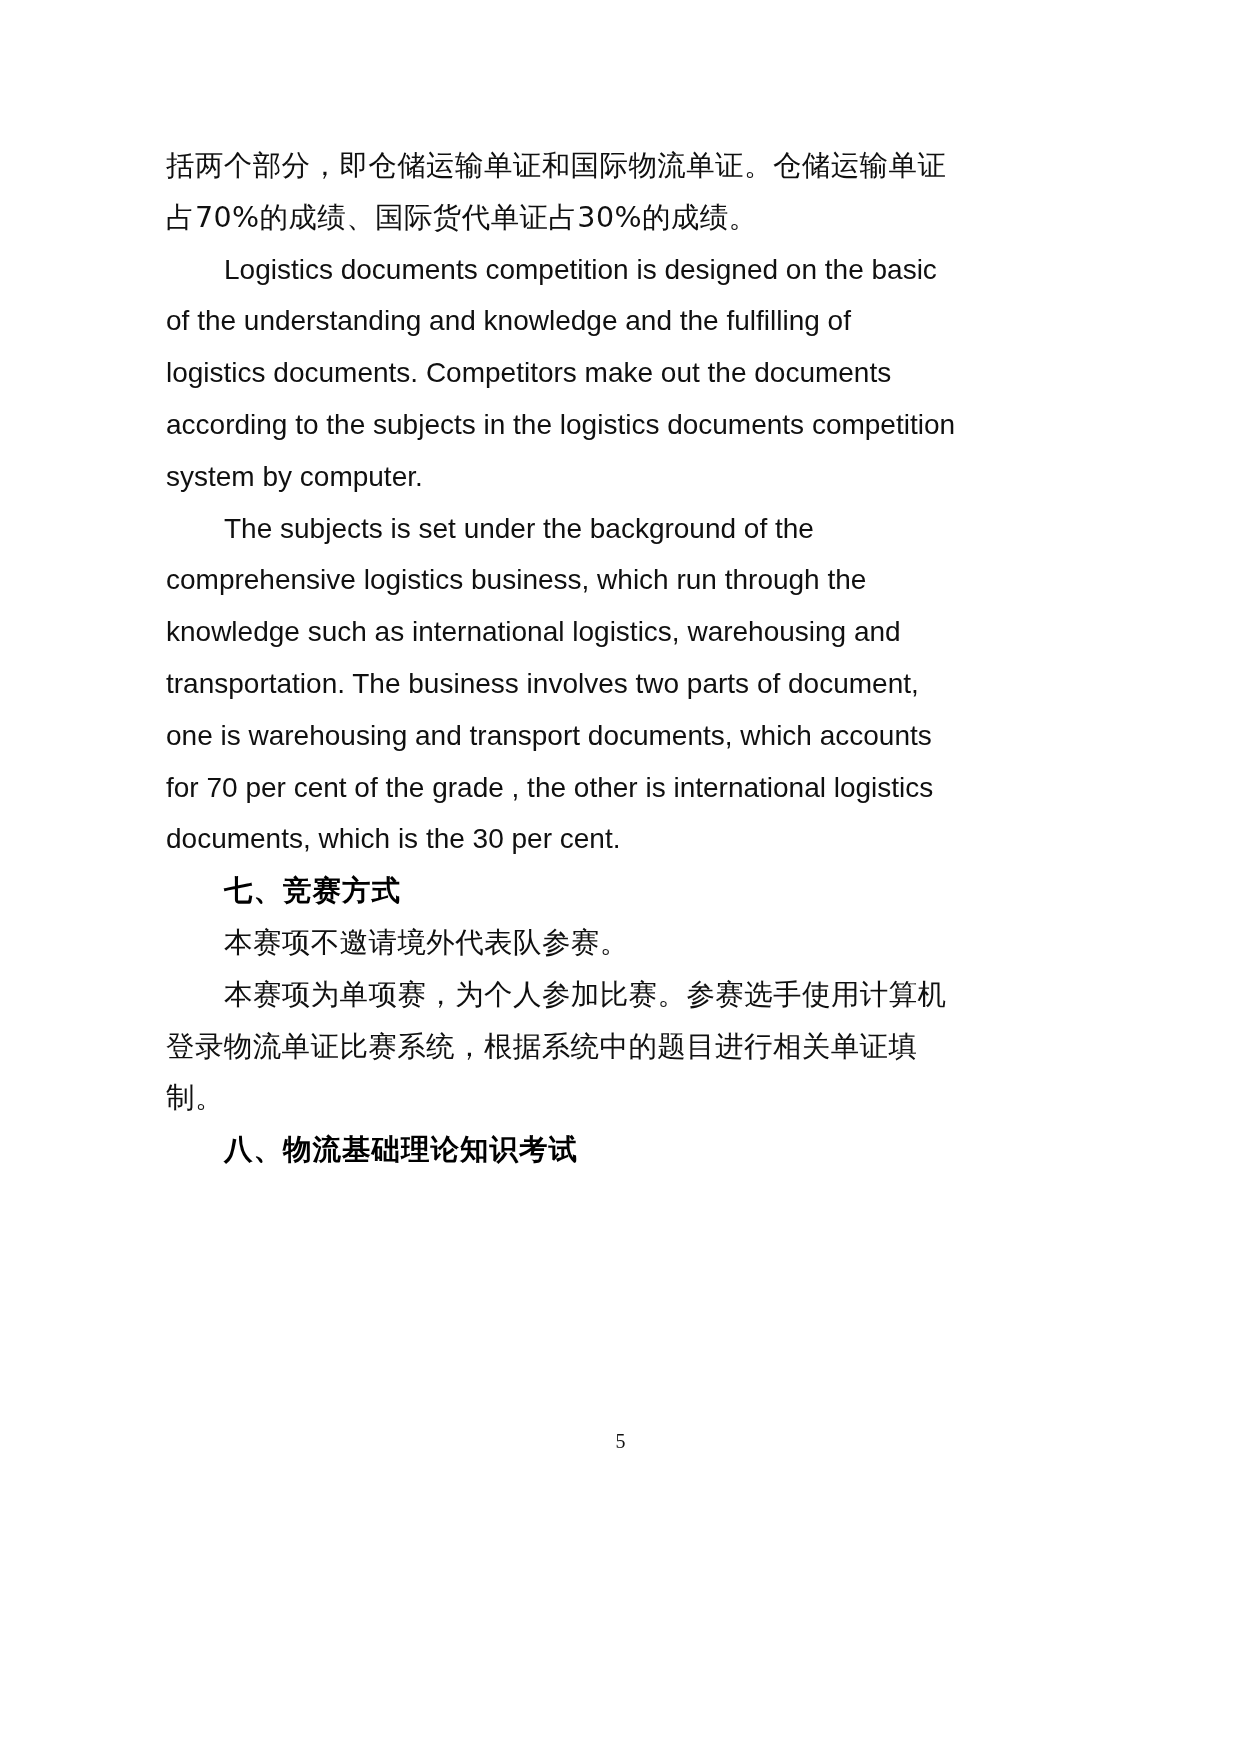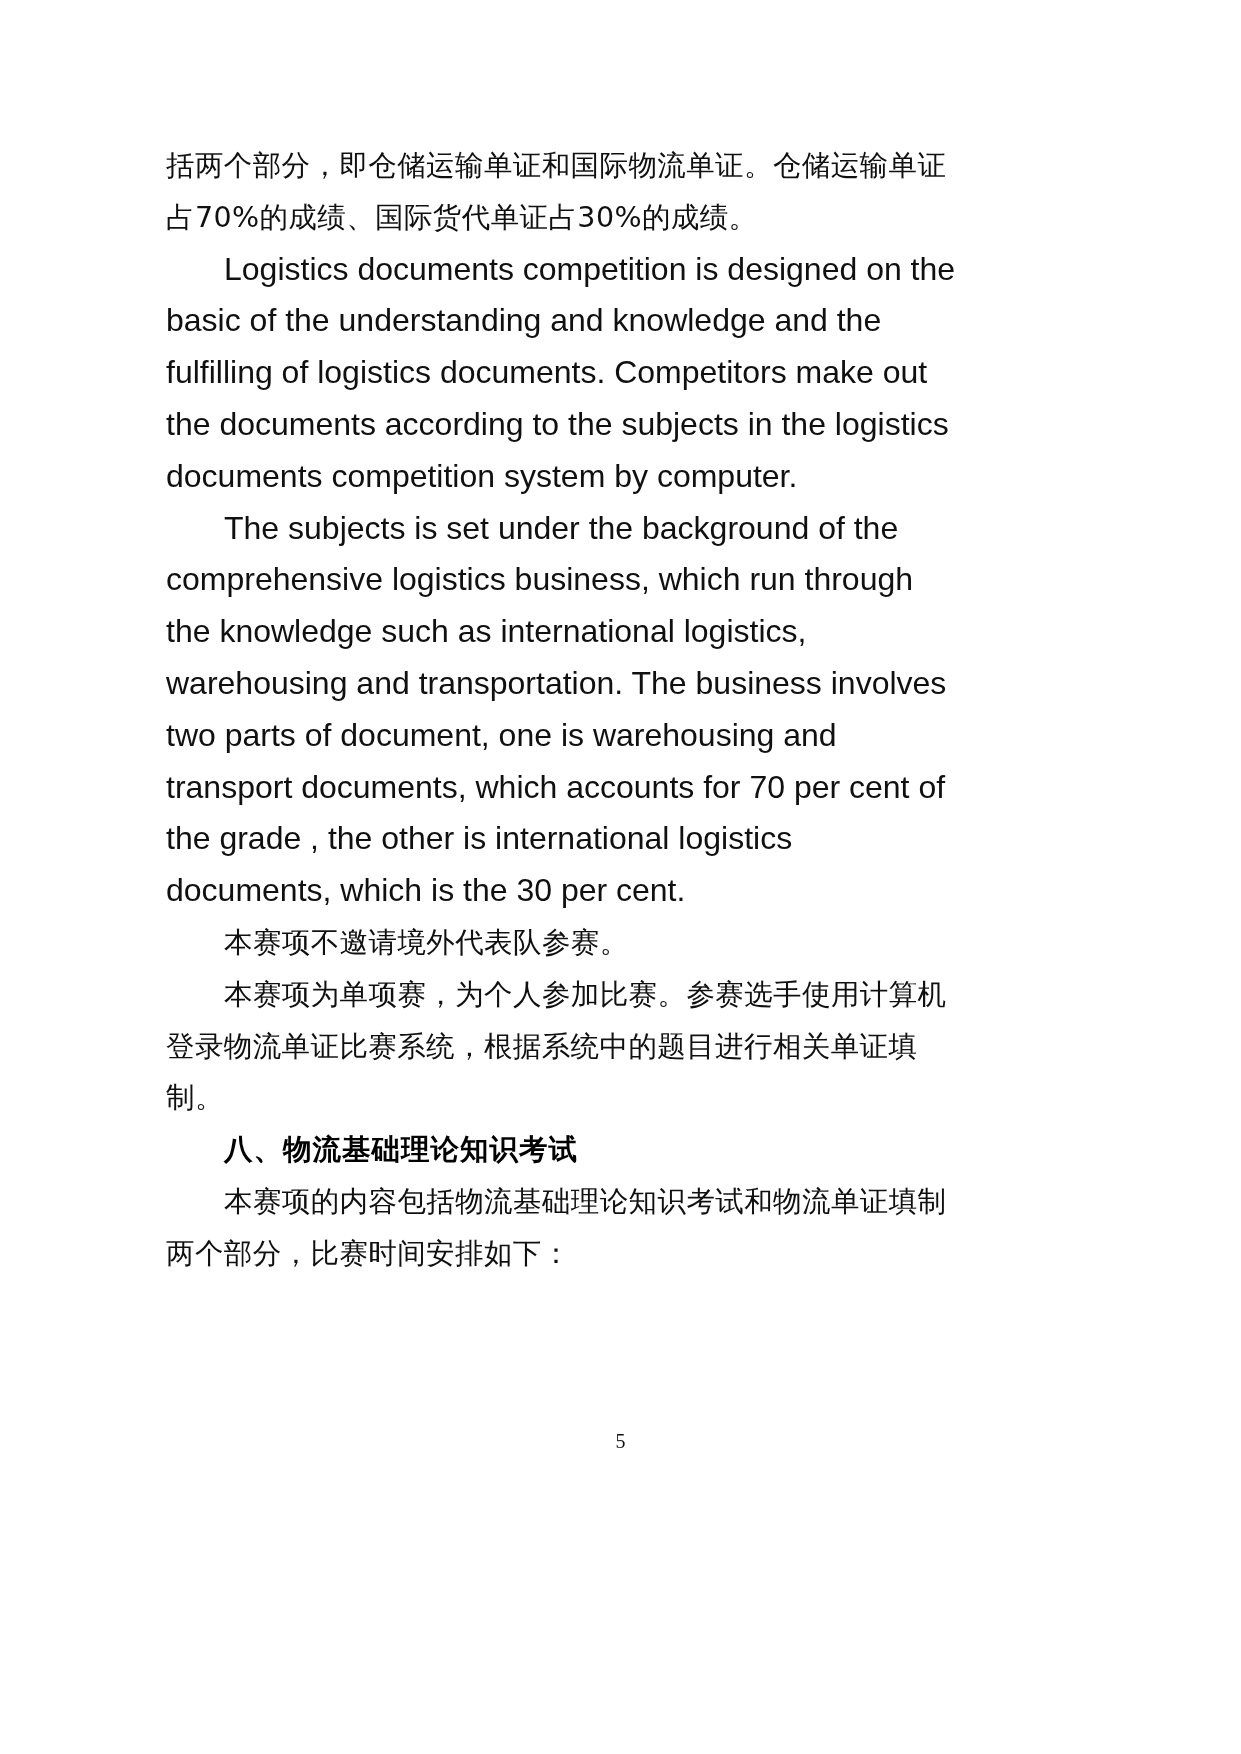--- a/index.html
+++ b/index.html
@@ -35,21 +35,21 @@
     text-align: left;
     word-break: break-all;
     color: #101010;
   }
   .cn-para.indent {
     text-indent: 58px;
   }
   
   .en-para {
     font-family: "Liberation Sans", sans-serif;
-    font-size: 32px;
+    font-size: 28px;
     line-height: 51.8px;
     margin: 0;
     text-align: left;
     color: #101010;
   }
   .en-para.indent {
     text-indent: 58px;
   }
   
   .cn-heading {
@@ -82,28 +82,28 @@
 <div class="page">
 
   <div class="content">
 
     <p class="cn-para">括两个部分，即仓储运输单证和国际物流单证。仓储运输单证占70%的成绩、国际货代单证占30%的成绩。</p>
 
     <p class="en-para indent">Logistics documents competition is designed on the basic of the understanding and knowledge and the fulfilling of logistics documents. Competitors make out the documents according to the subjects in the logistics documents competition system by computer.</p>
 
     <p class="en-para indent">The subjects is set under the background of the comprehensive logistics business, which run through the knowledge such as international logistics, warehousing and transportation. The business involves two parts of document, one is warehousing and transport documents, which accounts for 70 per cent of the grade , the other is international logistics documents, which is the 30 per cent.</p>
 
+    <p class="cn-heading">七、竞赛方式</p>
 
     <p class="cn-para indent">本赛项不邀请境外代表队参赛。</p>
 
     <p class="cn-para indent">本赛项为单项赛，为个人参加比赛。参赛选手使用计算机登录物流单证比赛系统，根据系统中的题目进行相关单证填制。</p>
 
     <p class="cn-heading">八、物流基础理论知识考试</p>
 
-    <p class="cn-para indent">本赛项的内容包括物流基础理论知识考试和物流单证填制两个部分，比赛时间安排如下：</p>
 
 
 
   </div>
 
   <div class="page-number">5</div>
 
 </div>
 
 </body></html>

